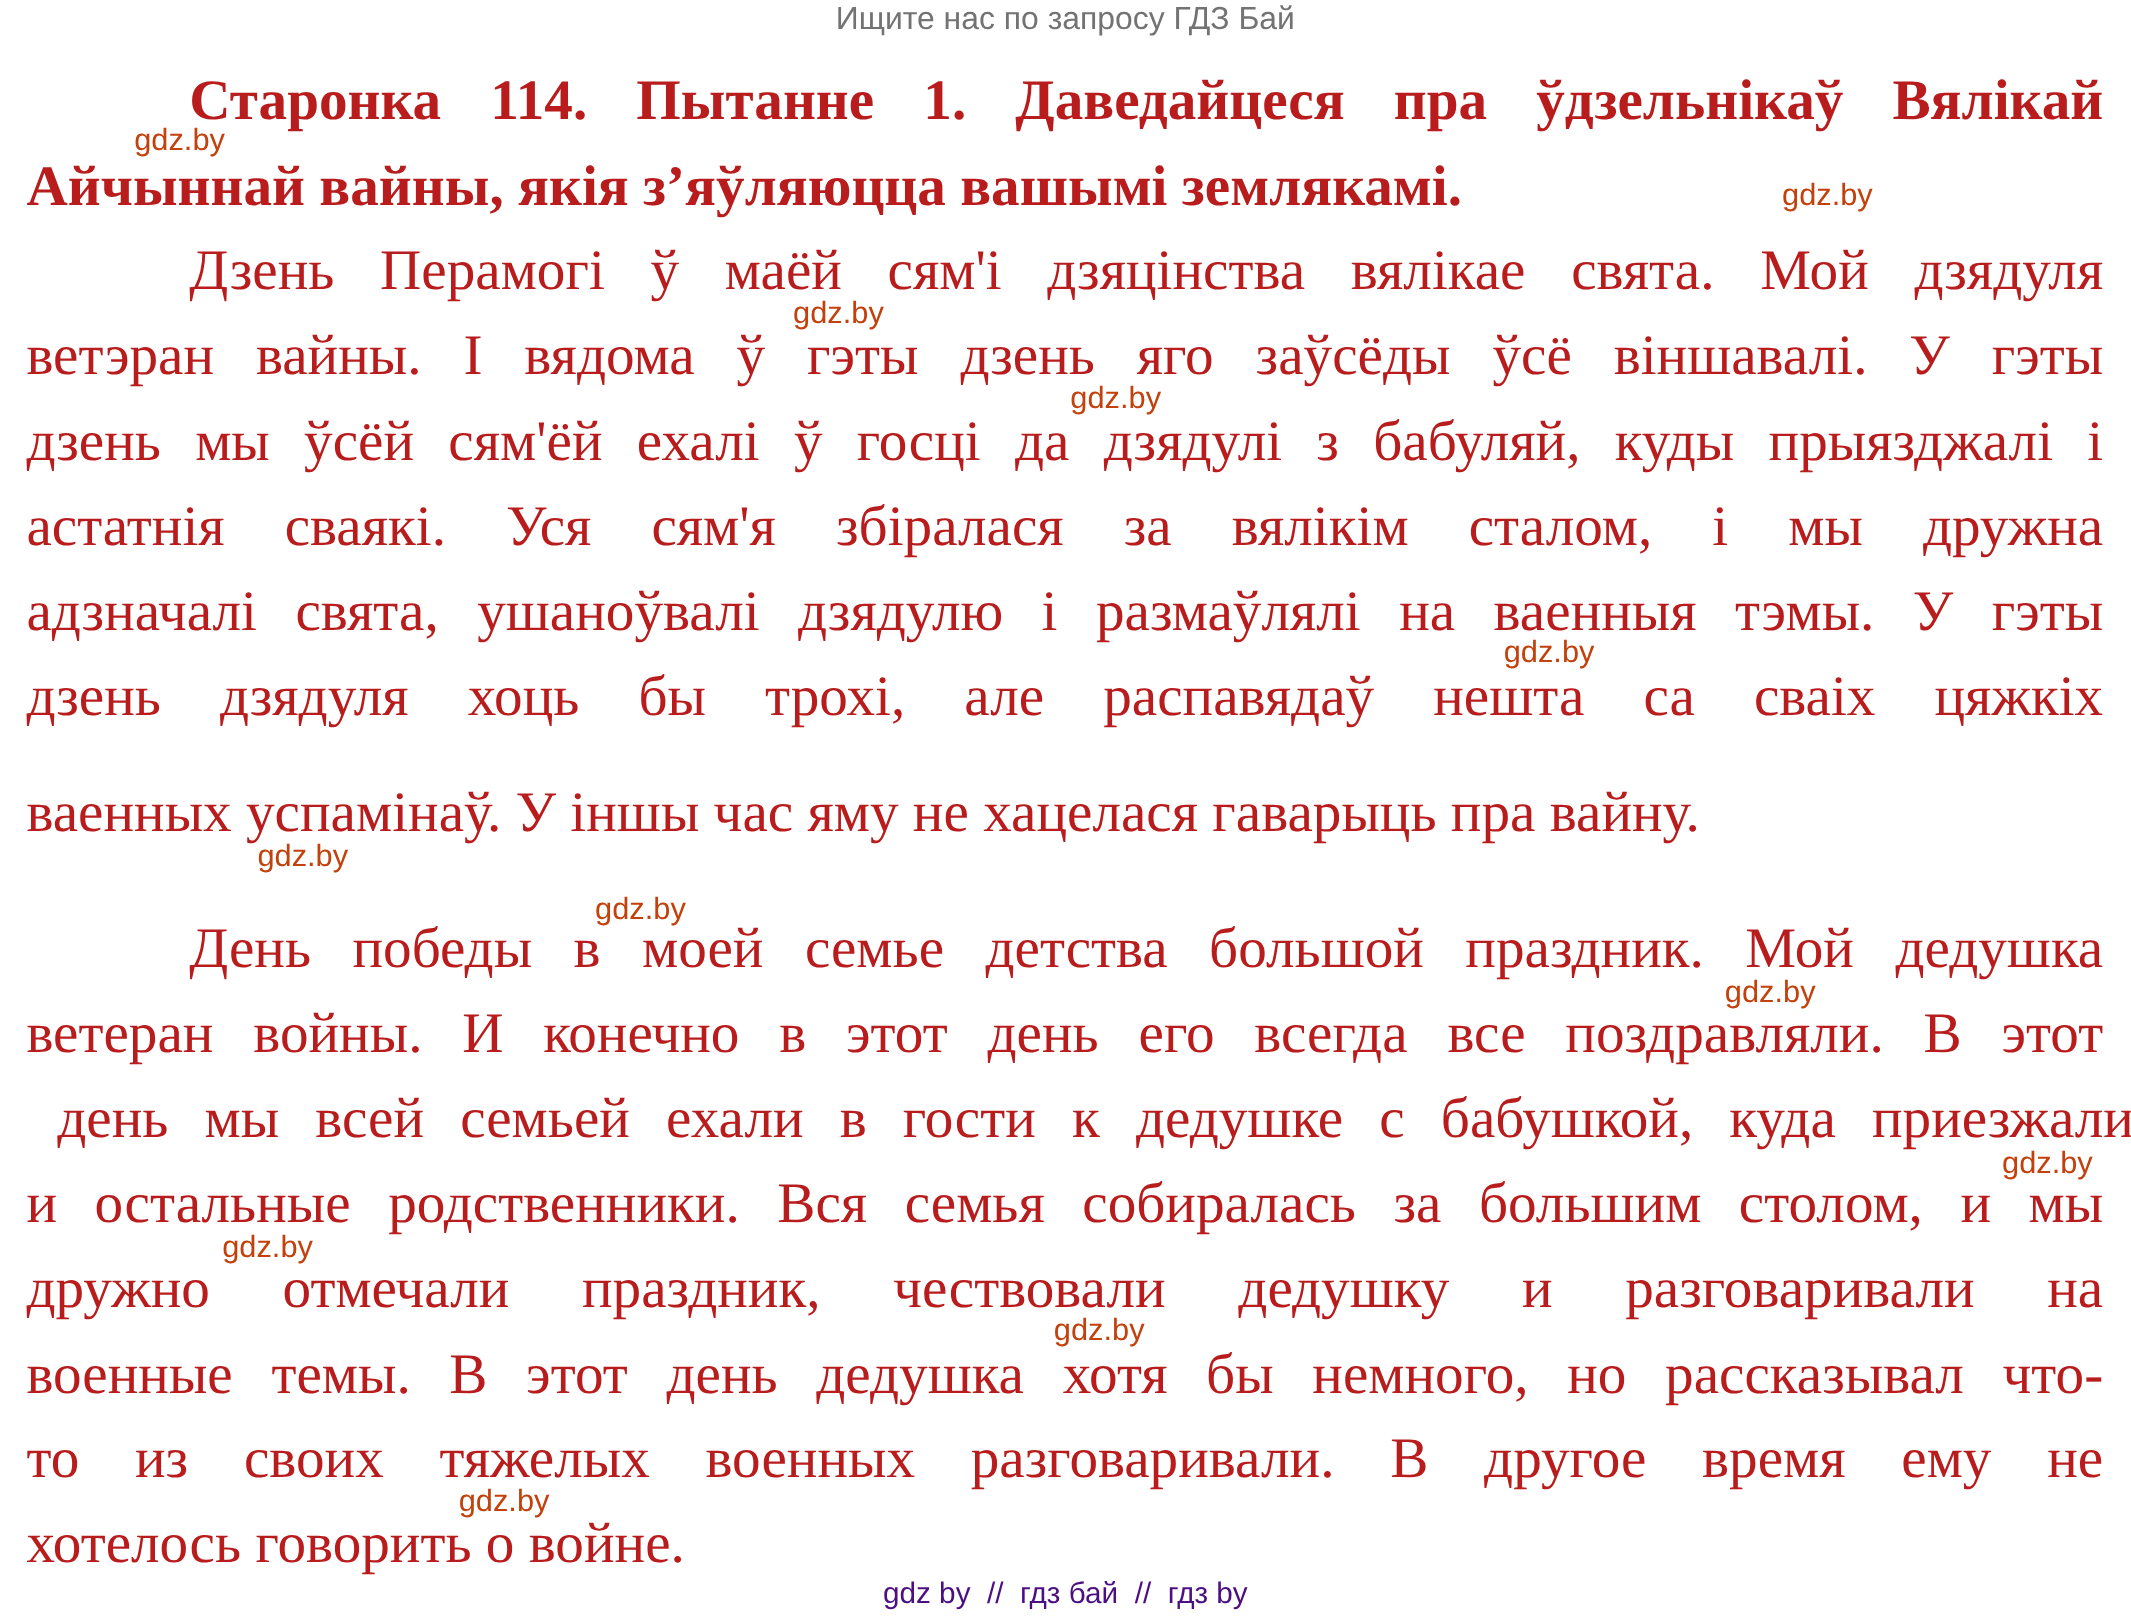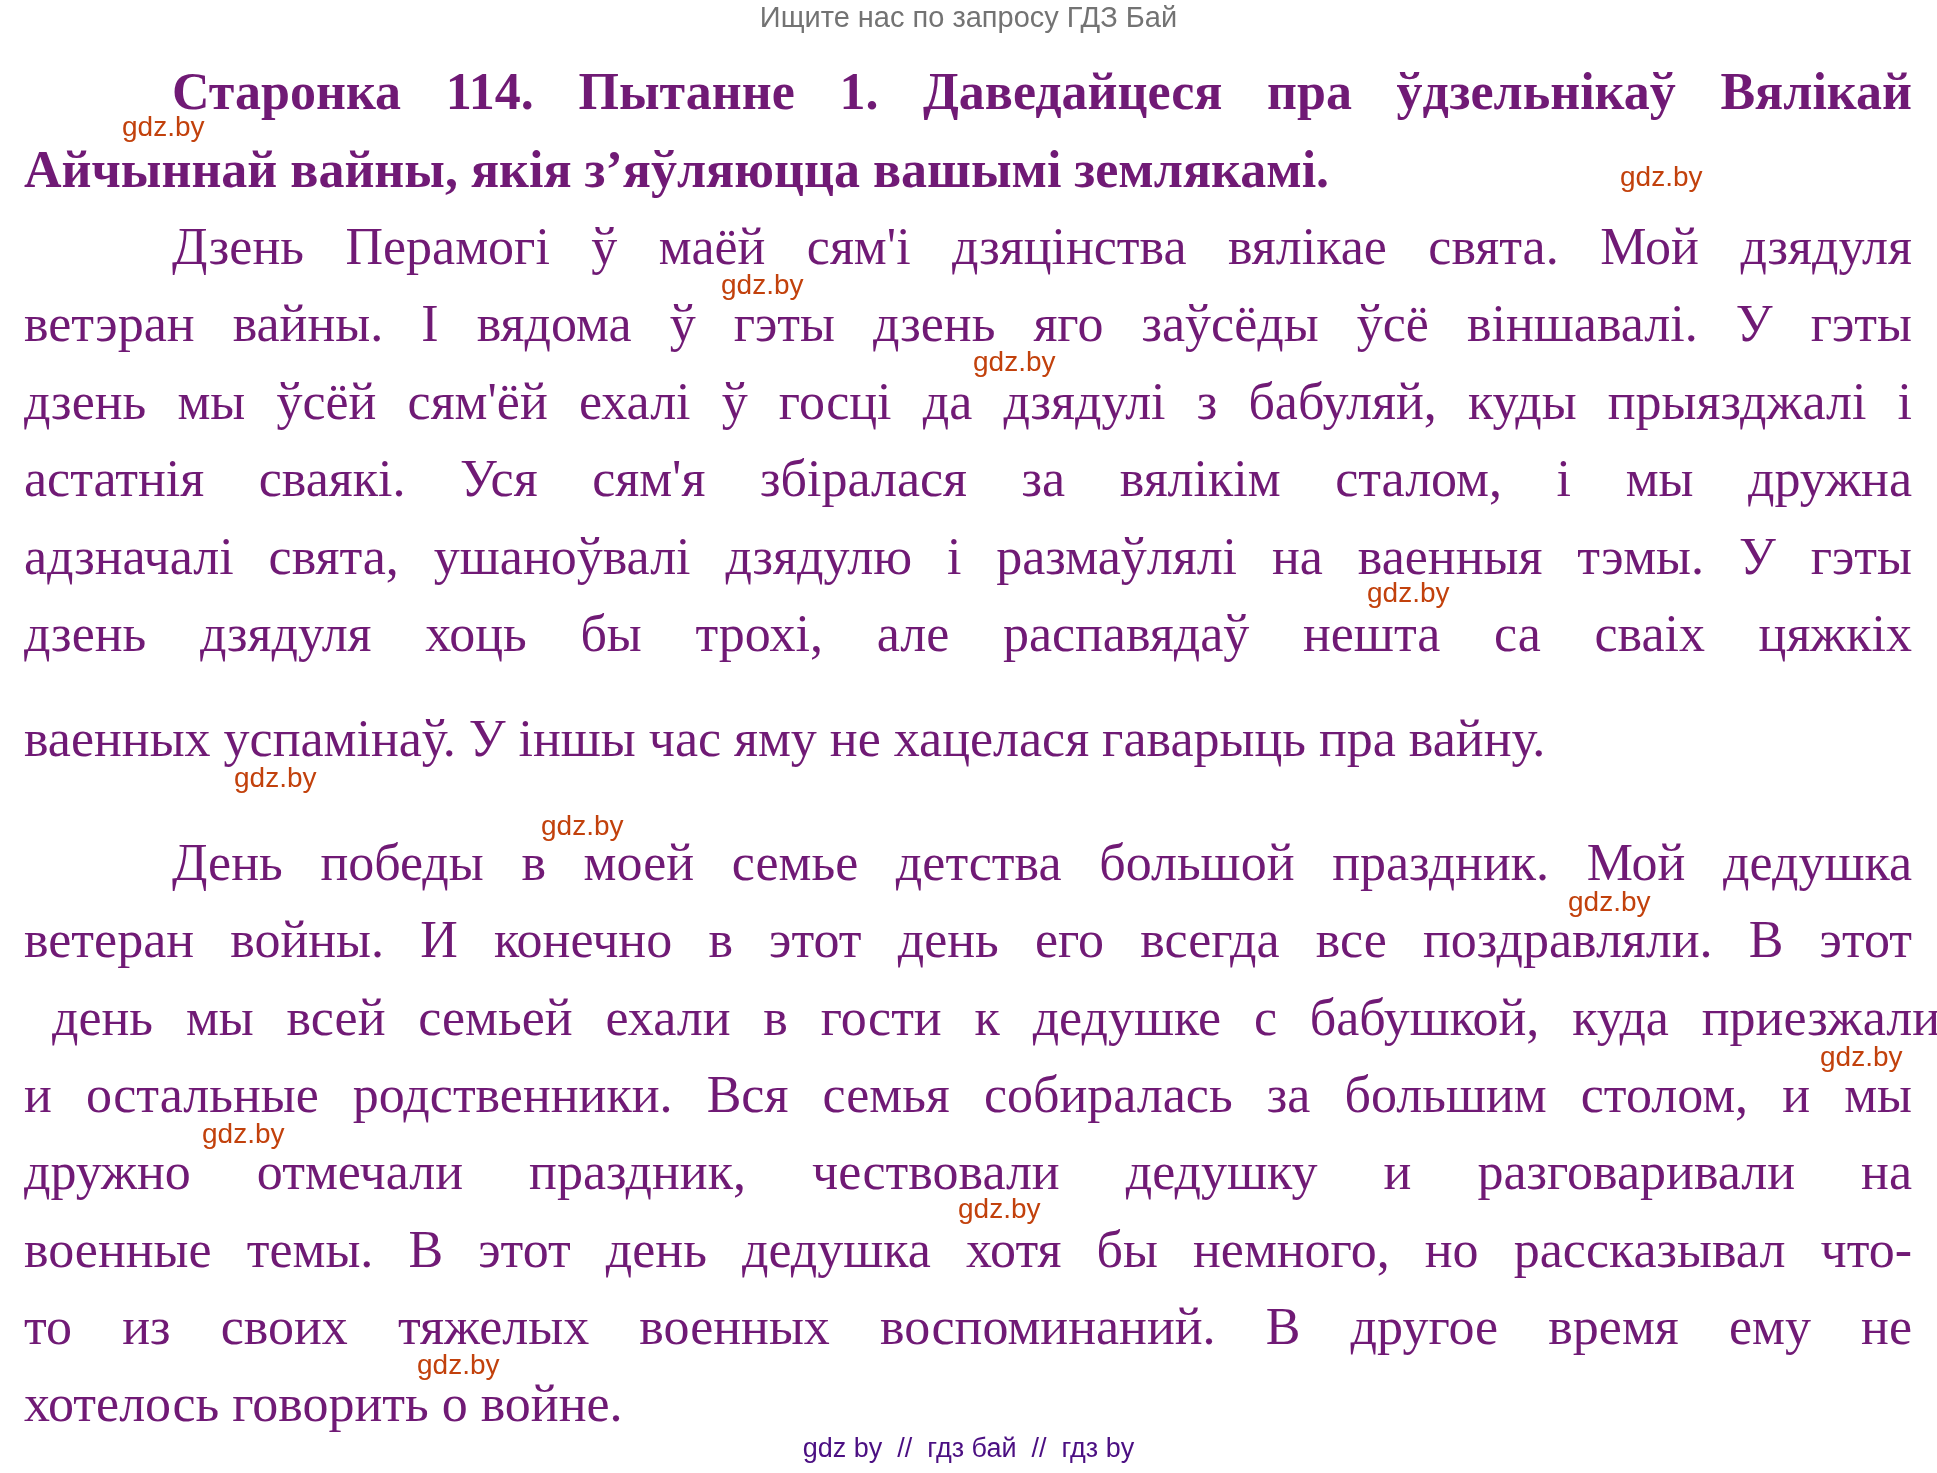--- a/index.html
+++ b/index.html
@@ -5,21 +5,21 @@
   html, body { margin: 0; padding: 0; background: #ffffff; }
   body { width: 1937px; height: 1473px; position: relative; overflow: hidden; }
   .header-banner {
     position: absolute; left: 0; top: 0; width: 1937px; height: 34px;
     text-align: center; font-family: "Liberation Sans", sans-serif;
     font-size: 29px; line-height: 34px; color: #737373;
   }
   .page { position: absolute; left: 24px; top: 0; width: 1888px; }
   .line {
     position: absolute; left: 0; width: 1888px; white-space: nowrap;
-    font-family: "Liberation Serif", serif; color: #701a75;
+    font-family: "Liberation Serif", serif; color: #b91c1c;
     text-align: justify; text-align-last: justify;
     font-size: 52px; line-height: 60px; height: 60px;
     transform-origin: left center;
   }
   .line.last { text-align-last: left; }
   .line.title { font-weight: bold; font-size: 52px; }
   .line.indent { padding-left: 148px; width: 1740px; }
   .line > span { white-space: normal; }
   .wm {
     position: absolute; font-family: "Liberation Sans", sans-serif;
@@ -48,21 +48,21 @@
   <div class="line" style="top:527px;"><span>адзначалі свята, ушаноўвалі дзядулю і размаўлялі на ваенныя тэмы. У гэты</span></div>
   <div class="line" style="top:604px;"><span>дзень дзядуля хоць бы трохі, але распавядаў нешта са сваіх цяжкіх</span></div>
   <div class="line last" style="top:681px;margin-top:28px;"><span>ваенных успамінаў. У іншы час яму не хацелася гаварыць пра вайну.</span></div>
 
   <div class="line indent" style="top:833px;"><span>День победы в моей семье детства большой праздник. Мой дедушка</span></div>
   <div class="line" style="top:910px;"><span>ветеран войны. И конечно в этот день его всегда все поздравляли. В этот</span></div>
   <div class="line" style="top:988px;margin-left:28px;"><span>день мы всей семьей ехали в гости к дедушке с бабушкой, куда приезжали</span></div>
   <div class="line" style="top:1065px;"><span>и остальные родственники. Вся семья собиралась за большим столом, и мы</span></div>
   <div class="line" style="top:1142px;"><span>дружно отмечали праздник, чествовали дедушку и разговаривали на</span></div>
   <div class="line" style="top:1220px;"><span>военные темы. В этот день дедушка хотя бы немного, но рассказывал что-</span></div>
-  <div class="line" style="top:1297px;"><span>то из своих тяжелых военных воспоминаний. В другое время ему не</span></div>
+  <div class="line" style="top:1297px;"><span>то из своих тяжелых военных разговаривали. В другое время ему не</span></div>
   <div class="line last" style="top:1374px;"><span>хотелось говорить о войне.</span></div>
 </div>
 
 <div class="wm" style="left:122px;top:112px;">gdz.by</div>
 <div class="wm" style="left:1620px;top:162px;">gdz.by</div>
 <div class="wm" style="left:721px;top:270px;">gdz.by</div>
 <div class="wm" style="left:973px;top:347px;">gdz.by</div>
 <div class="wm" style="left:1367px;top:578px;">gdz.by</div>
 <div class="wm" style="left:234px;top:763px;">gdz.by</div>
 <div class="wm" style="left:541px;top:811px;">gdz.by</div>

